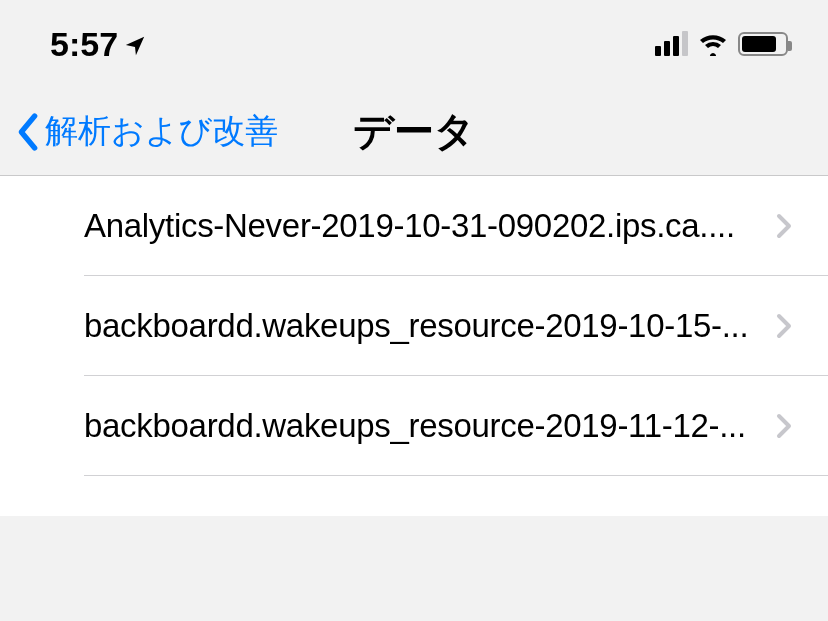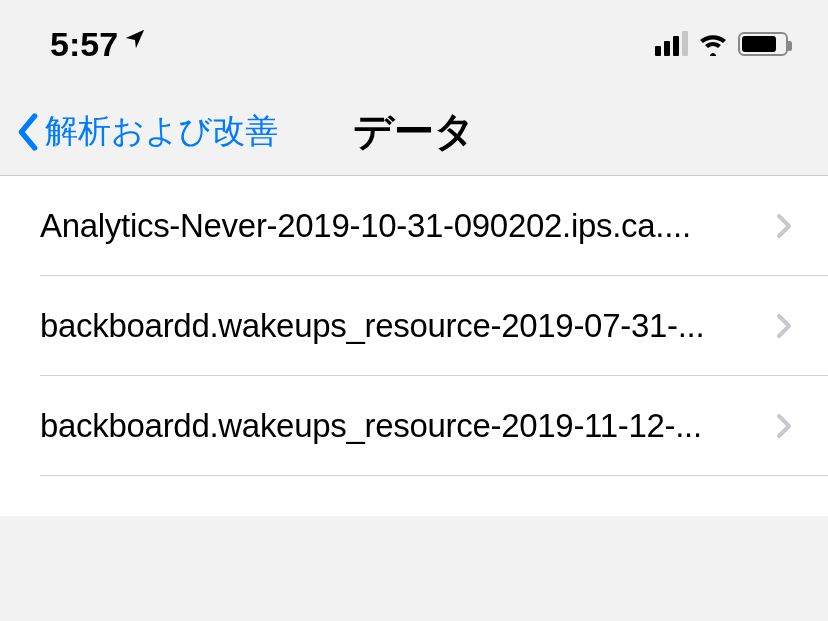--- a/index.html
+++ b/index.html
@@ -14,21 +14,21 @@
     .status-bar {
       height: 88px;
       display: flex;
       justify-content: space-between;
       align-items: center;
       padding: 0 40px 0 50px;
       background: #f2f2f2;
     }
     .status-left {
       display: flex;
-      align-items: flex-start;
+      align-items: center;
       gap: 6px;
       font-size: 34px;
       font-weight: 600;
       color: #000;
     }
     .location-icon {
       width: 22px;
       height: 22px;
       margin-top: 3px;
     }
@@ -113,20 +113,21 @@
     .list {
       background: #fff;
     }
     .list-row {
       height: 100px;
       display: flex;
       align-items: center;
       padding: 0 36px 0 40px;
       cursor: pointer;
       position: relative;
+      margin-left: 44px;
     }
     .list-row::after {
       content: "";
       position: absolute;
       bottom: 0;
       left: 40px;
       right: 0;
       height: 1px;
       background: #d1d1d4;
     }
@@ -188,21 +189,21 @@
 
   <div class="list-row">
     <div class="row-label">Analytics-Never-2019-10-31-090202.ips.ca....</div>
     <svg class="row-chevron" width="16" height="26" viewBox="0 0 16 26">
       <polyline points="3,3 13,13 3,23" stroke="#c7c7cc" stroke-width="4" fill="none" stroke-linecap="round" stroke-linejoin="round"></polyline>
     </svg>
   </div>
 
 
   <div class="list-row">
-    <div class="row-label">backboardd.wakeups_resource-2019-07-31-...</div>
+    <div class="row-label">backboardd.wakeups_resource-2019-10-15-...</div>
     <svg class="row-chevron" width="16" height="26" viewBox="0 0 16 26">
       <polyline points="3,3 13,13 3,23" stroke="#c7c7cc" stroke-width="4" fill="none" stroke-linecap="round" stroke-linejoin="round"></polyline>
     </svg>
   </div>
 
   <div class="list-row">
     <div class="row-label">backboardd.wakeups_resource-2019-11-12-...</div>
     <svg class="row-chevron" width="16" height="26" viewBox="0 0 16 26">
       <polyline points="3,3 13,13 3,23" stroke="#c7c7cc" stroke-width="4" fill="none" stroke-linecap="round" stroke-linejoin="round"></polyline>
     </svg>

